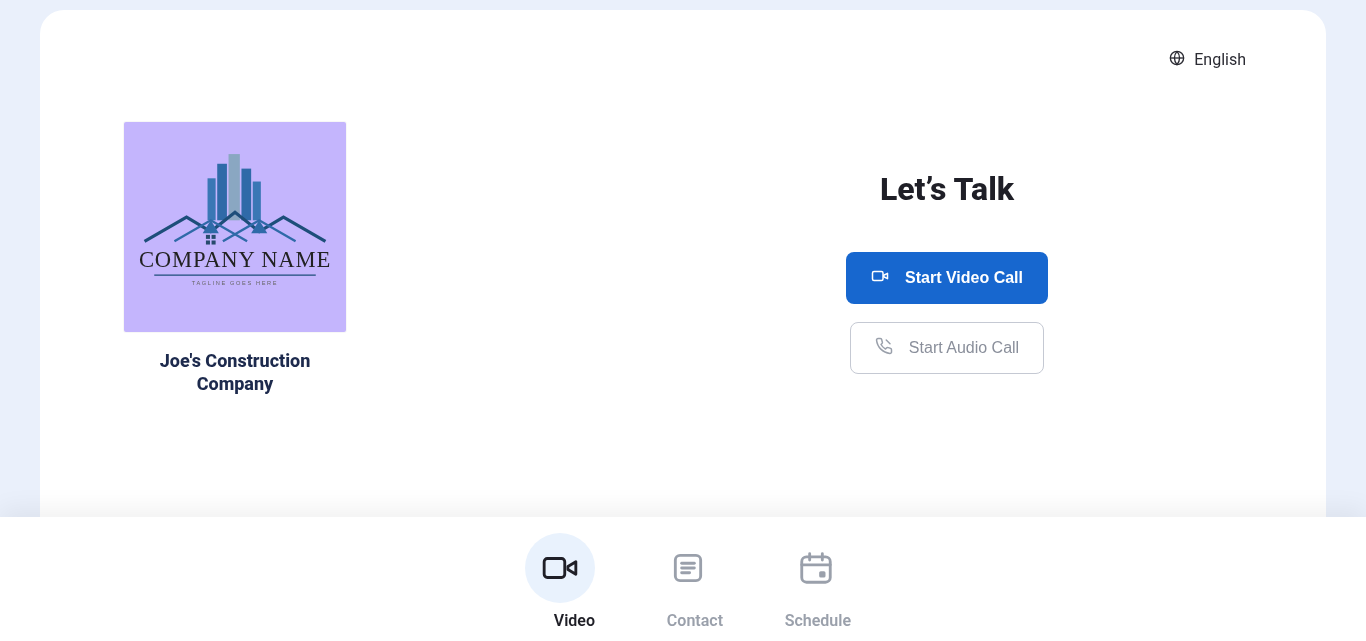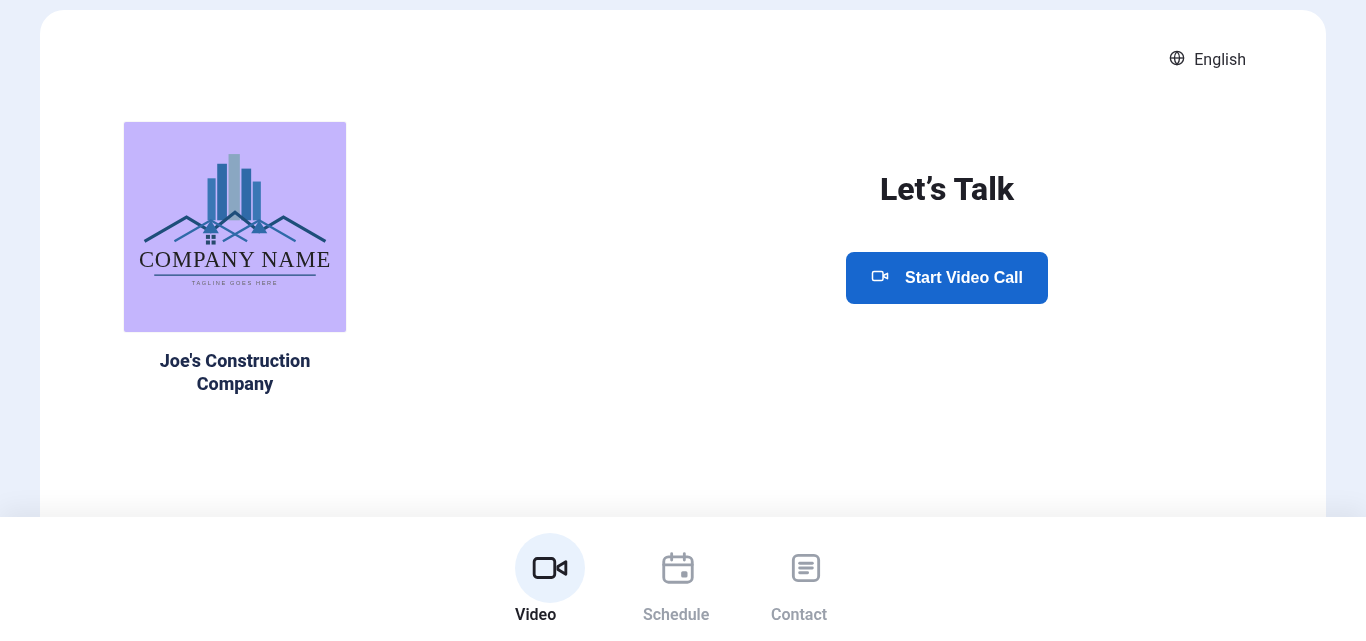--- a/index.html
+++ b/index.html
@@ -113,22 +113,22 @@
     box-shadow: 0 -8px 24px rgba(0,0,0,0.06);
     display: flex;
     align-items: flex-start;
     justify-content: center;
     gap: 48px;
     padding-top: 16px;
   }
   .nav-item {
     display: flex;
     flex-direction: column;
-    align-items: flex-start;
-    gap: 2px;
+    align-items: flex-end;
+    gap: 8px;
     cursor: pointer;
     width: 80px;
   }
   .nav-icon-wrap {
     width: 70px;
     height: 70px;
     border-radius: 50%;
     display: flex;
     align-items: center;
     justify-content: center;
@@ -195,55 +195,66 @@
       <button class="btn btn-primary">
         <span>
           <svg viewBox="0 0 24 24" fill="none" stroke="#fff" stroke-width="2" stroke-linecap="round" stroke-linejoin="round">
             <rect x="2" y="6" width="14" height="12" rx="2"></rect>
             <path d="M22 8.5v7L17 13v-2l5-2.5z"></path>
           </svg>
         </span>
         <span>Start Video Call</span>
       </button>
     </div>
+    <div>
+      <button class="btn btn-secondary">
+        <span>
+          <svg viewBox="0 0 24 24" fill="none" stroke="#9aa0ab" stroke-width="2" stroke-linecap="round" stroke-linejoin="round">
+            <path d="M22 16.92v3a2 2 0 0 1-2.18 2A19.86 19.86 0 0 1 2.08 4.18 2 2 0 0 1 4.06 2h3a2 2 0 0 1 2 1.72c.13.98.37 1.94.72 2.85a2 2 0 0 1-.45 2.11L8 10a16 16 0 0 0 6 6l1.32-1.33a2 2 0 0 1 2.11-.45c.91.35 1.87.59 2.85.72A2 2 0 0 1 22 16.92z"></path>
+            <path d="M15 4l5 5"></path>
+          </svg>
+        </span>
+        <span>Start Audio Call</span>
+      </button>
+    </div>
   </div>
 
 </div>
 
 <div class="bottom-bar">
 
   <div class="nav-item active">
     <div class="nav-icon-wrap">
       <svg viewBox="0 0 24 24" fill="none" stroke="#1f1f27" stroke-width="1.8" stroke-linecap="round" stroke-linejoin="round">
         <rect x="2" y="6" width="13" height="12" rx="2"></rect>
         <path d="M22 8v8l-5-3v-2l5-3z"></path>
       </svg>
     </div>
     <span class="nav-label">Video</span>
+  </div>
+
+  <div class="nav-item">
+    <div class="nav-icon-wrap">
+      <svg viewBox="0 0 24 24" fill="none" stroke="#9aa0ab" stroke-width="1.8" stroke-linecap="round" stroke-linejoin="round">
+        <rect x="4" y="4" width="16" height="16" rx="3"></rect>
+        <path d="M8 9h8"></path>
+        <path d="M8 12h8"></path>
+        <path d="M8 15h5"></path>
+      </svg>
+    </div>
+    <span class="nav-label">Contact</span>
   </div>
 
   <div class="nav-item">
     <div class="nav-icon-wrap">
       <svg viewBox="0 0 24 24" fill="none" stroke="#9aa0ab" stroke-width="1.8" stroke-linecap="round" stroke-linejoin="round">
         <rect x="3" y="5" width="18" height="16" rx="3"></rect>
         <path d="M3 10h18"></path>
         <path d="M8 3v4"></path>
         <path d="M16 3v4"></path>
         <rect x="14" y="14" width="4" height="4" rx="1" fill="#9aa0ab" stroke="none"></rect>
       </svg>
     </div>
     <span class="nav-label">Schedule</span>
   </div>
 
-  <div class="nav-item">
-    <div class="nav-icon-wrap">
-      <svg viewBox="0 0 24 24" fill="none" stroke="#9aa0ab" stroke-width="1.8" stroke-linecap="round" stroke-linejoin="round">
-        <rect x="4" y="4" width="16" height="16" rx="3"></rect>
-        <path d="M8 9h8"></path>
-        <path d="M8 12h8"></path>
-        <path d="M8 15h5"></path>
-      </svg>
-    </div>
-    <span class="nav-label">Contact</span>
-  </div>
-
 
 </div>
 
 </body></html>

